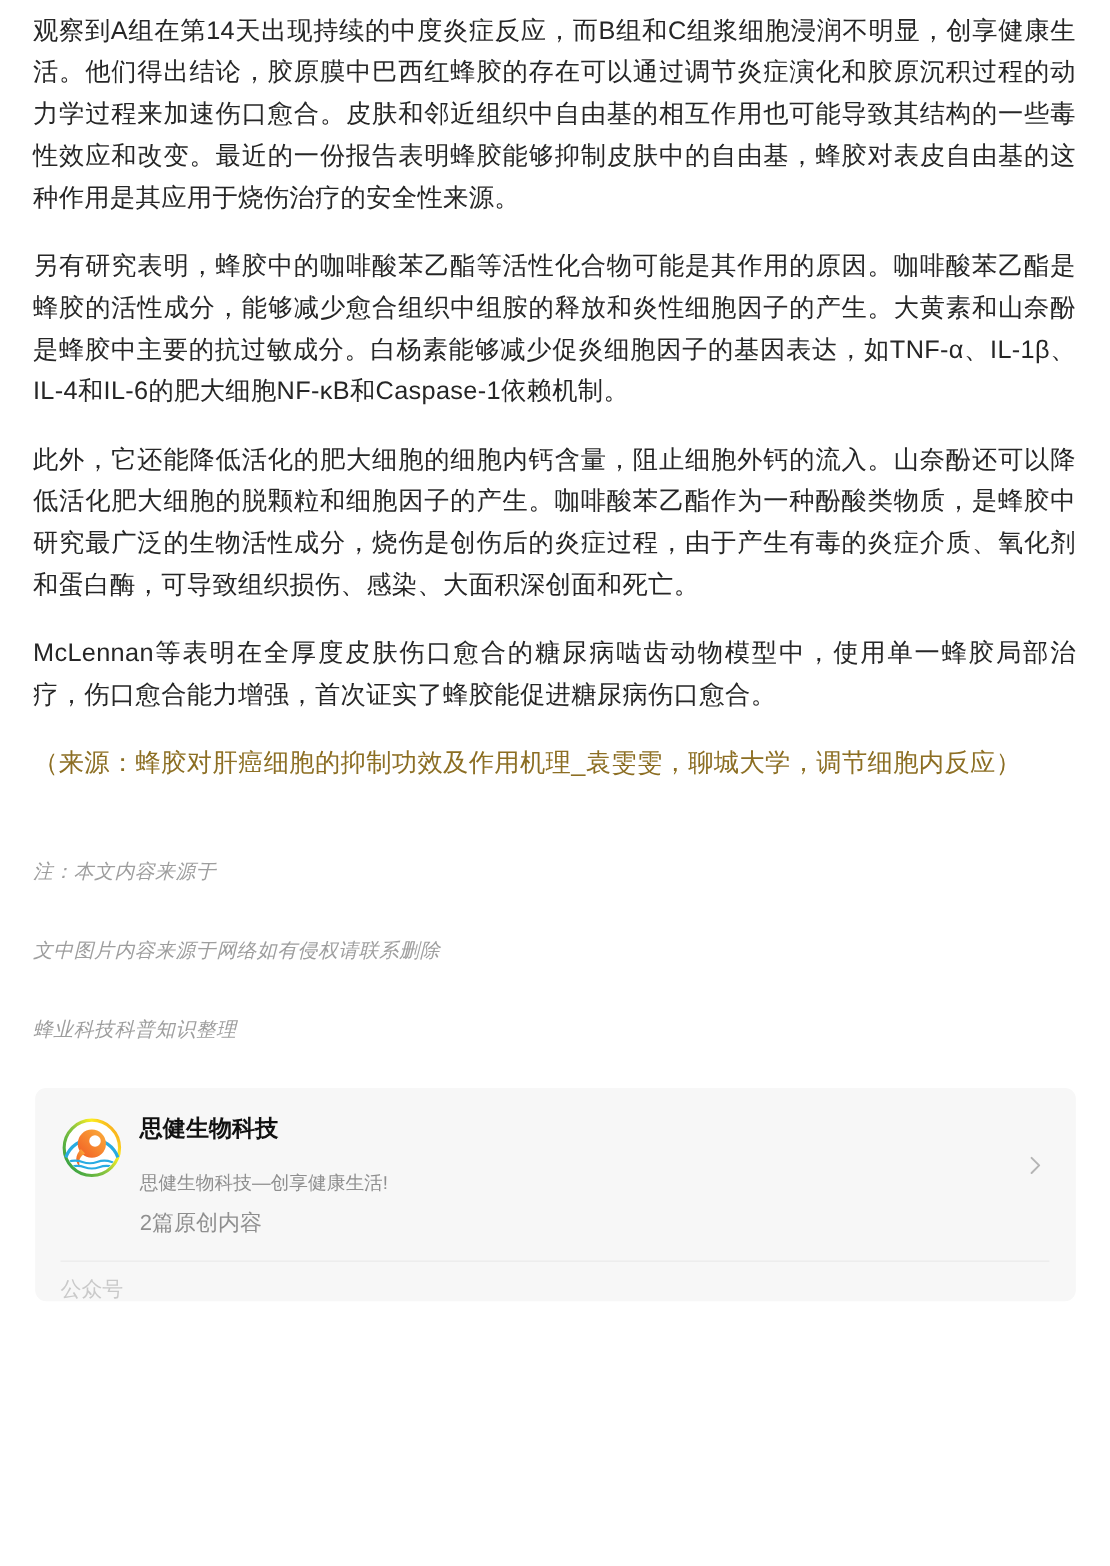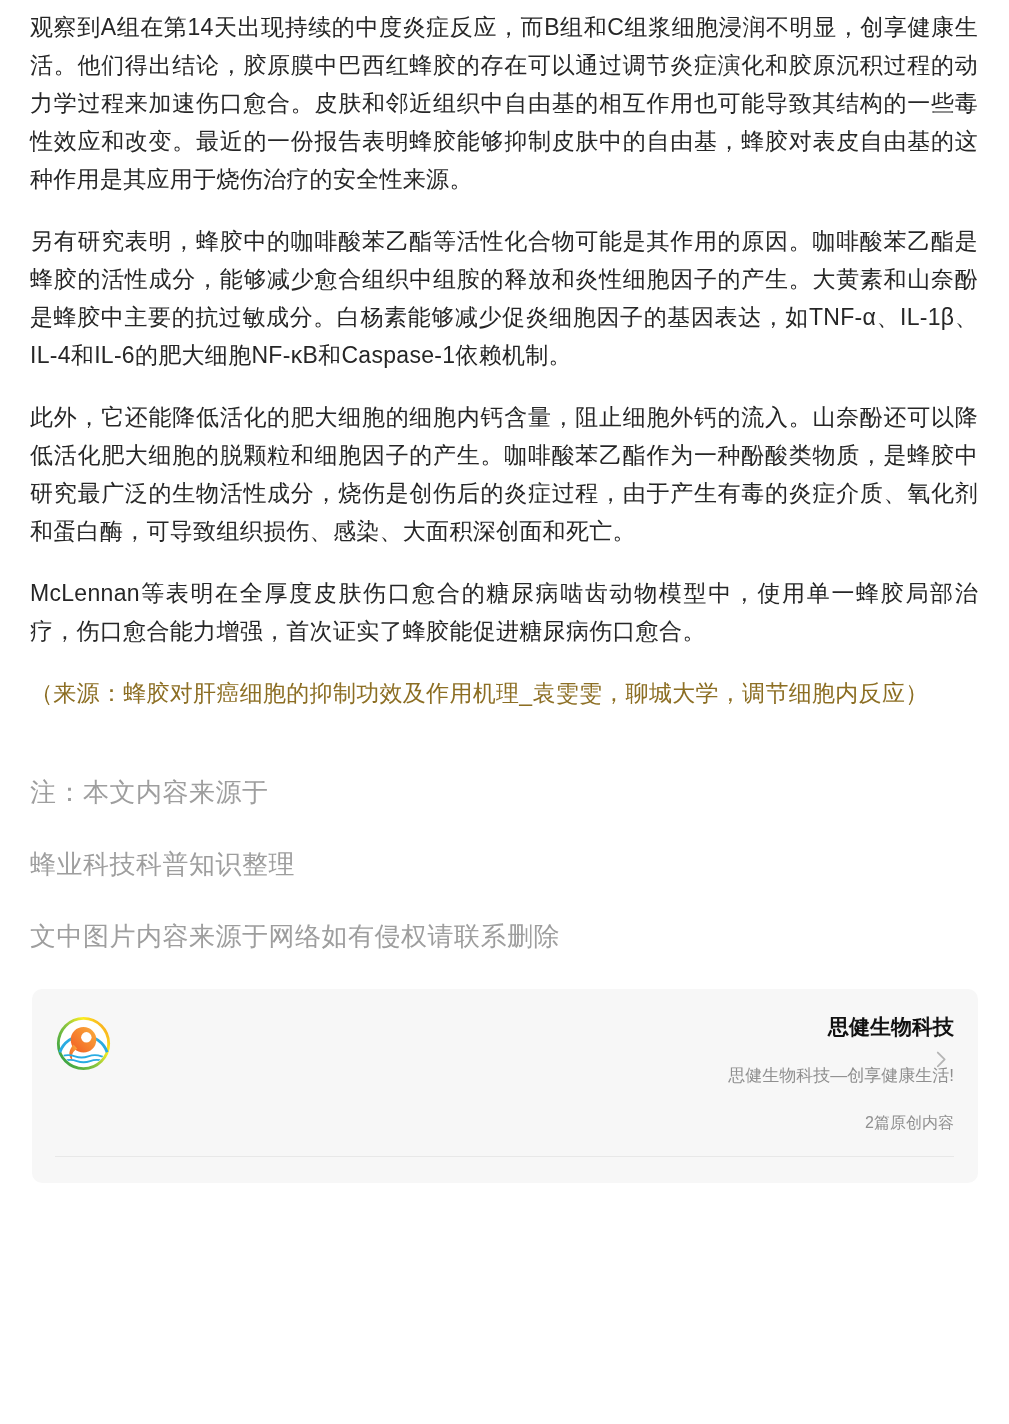--- a/index.html
+++ b/index.html
@@ -16,60 +16,61 @@
   .article{padding:8px 31px 0 30px;}
   .para{
     margin:0 0 24px 0;font-size:23px;line-height:38px;color:var(--body-text);
     text-align:justify;letter-spacing:0.3px;
   }
   .source{
     margin:16px 0 0 0;font-size:23px;line-height:38px;color:var(--source-text);
     letter-spacing:0.3px;
   }
   .note{
-    margin:0 0 34px 0;font-size:26px;line-height:38px;color:var(--note-text);
+    margin:0 0 34px 0;font-size:18px;line-height:38px;color:var(--note-text);
     letter-spacing:0.5px;
+    font-style:italic;
   }
   .note-first{margin-top:61px;}
   .card{
     position:relative;margin:28px 1px 0 2px;height:194px;width:946px;
     background:var(--card-background);border-radius:10px;
-    padding:26px 24px 0 23px;cursor:pointer;text-align:right;
+    padding:26px 24px 0 23px;cursor:pointer;
   }
   .card-top{display:flex;align-items:flex-start;}
   .logo{width:57px;height:57px;flex:0 0 57px;margin-right:15px;}
   .card-info{flex:1;min-width:0;}
   .card-title{
     font-size:21px;line-height:28px;color:var(--card-title);
     font-weight:bold;margin-top:-2px;
   }
   .card-desc{font-size:17px;line-height:23px;color:var(--card-meta);margin-top:23px;}
-  .card-count{font-size:16px;line-height:23px;color:var(--card-meta);margin-top:24px;}
+  .card-count{font-size:20px;line-height:23px;color:var(--card-meta);margin-top:14px;}
   .card-divider{height:1px;background:var(--divider);margin-top:22px;}
   .card-footer{font-size:19px;line-height:24px;color:var(--card-footer);margin-top:14px;}
   .chevron{
     position:absolute;right:26px;top:58px;width:22px;height:24px;
     display:flex;align-items:center;justify-content:center;
   }
 </style>
 </head>
 <body>
 
 <main class="article">
 
   <p class="para">观察到A组在第14天出现持续的中度炎症反应，而B组和C组浆细胞浸润不明显，创享健康生活。他们得出结论，胶原膜中巴西红蜂胶的存在可以通过调节炎症演化和胶原沉积过程的动力学过程来加速伤口愈合。皮肤和邻近组织中自由基的相互作用也可能导致其结构的一些毒性效应和改变。最近的一份报告表明蜂胶能够抑制皮肤中的自由基，蜂胶对表皮自由基的这种作用是其应用于烧伤治疗的安全性来源。</p>
   <p class="para">另有研究表明，蜂胶中的咖啡酸苯乙酯等活性化合物可能是其作用的原因。咖啡酸苯乙酯是蜂胶的活性成分，能够减少愈合组织中组胺的释放和炎性细胞因子的产生。大黄素和山奈酚是蜂胶中主要的抗过敏成分。白杨素能够减少促炎细胞因子的基因表达，如TNF-α、IL-1β、IL-4和IL-6的肥大细胞NF-κB和Caspase-1依赖机制。</p>
   <p class="para">此外，它还能降低活化的肥大细胞的细胞内钙含量，阻止细胞外钙的流入。山奈酚还可以降低活化肥大细胞的脱颗粒和细胞因子的产生。咖啡酸苯乙酯作为一种酚酸类物质，是蜂胶中研究最广泛的生物活性成分，烧伤是创伤后的炎症过程，由于产生有毒的炎症介质、氧化剂和蛋白酶，可导致组织损伤、感染、大面积深创面和死亡。</p>
   <p class="para">McLennan等表明在全厚度皮肤伤口愈合的糖尿病啮齿动物模型中，使用单一蜂胶局部治疗，伤口愈合能力增强，首次证实了蜂胶能促进糖尿病伤口愈合。</p>
 
   <p class="source">（来源：蜂胶对肝癌细胞的抑制功效及作用机理_袁雯雯，聊城大学，调节细胞内反应）</p>
 
   <p class="note note-first">注：本文内容来源于</p>
+  <p class="note">文中图片内容来源于网络如有侵权请联系删除</p>
   <p class="note">蜂业科技科普知识整理</p>
-  <p class="note">文中图片内容来源于网络如有侵权请联系删除</p>
 
   <div class="card">
     <div class="card-top">
       <div class="logo">
         <svg viewBox="0 0 60 60" width="57" height="57" aria-hidden="true">
           <defs>
             <linearGradient id="ringGrad" x1="0" y1="0.85" x2="1" y2="0.1">
               <stop offset="0" stop-color="#2f9e44"></stop>
               <stop offset="0.45" stop-color="#8cc63f"></stop>
               <stop offset="0.72" stop-color="#fcee21"></stop>
@@ -102,15 +103,16 @@
         <div class="card-desc">思健生物科技—创享健康生活!</div>
         <div class="card-count">2篇原创内容</div>
       </div>
     </div>
     <div class="chevron">
       <svg viewBox="0 0 24 24" width="22" height="24" aria-hidden="true">
         <path d="M8.5 5 L16 12.5 L8.5 20" fill="none" stroke="var(--chevron)" stroke-width="2" stroke-linecap="round" stroke-linejoin="round"></path>
       </svg>
     </div>
     <div class="card-divider"></div>
+    <div class="card-footer">公众号</div>
   </div>
 
 </main>
 
 </body></html>

